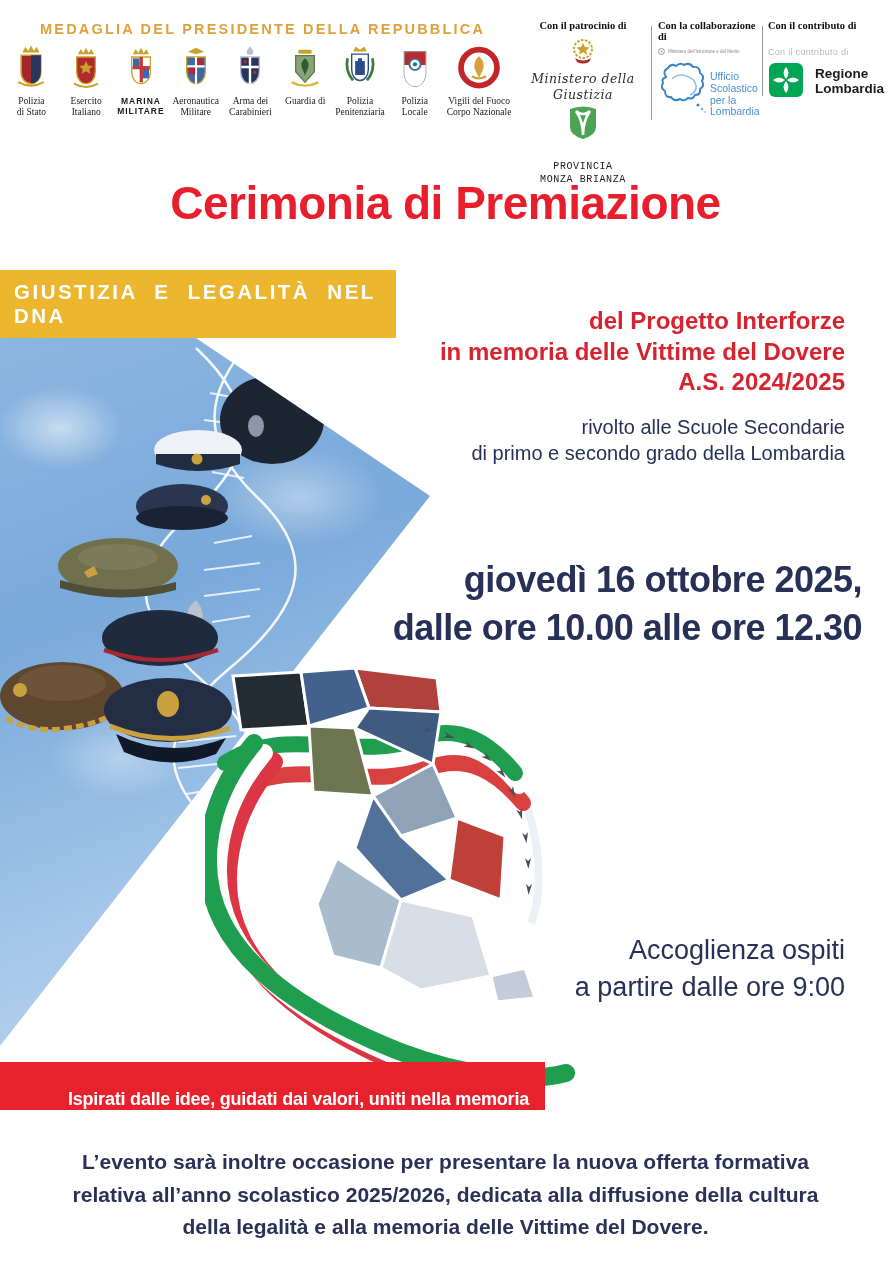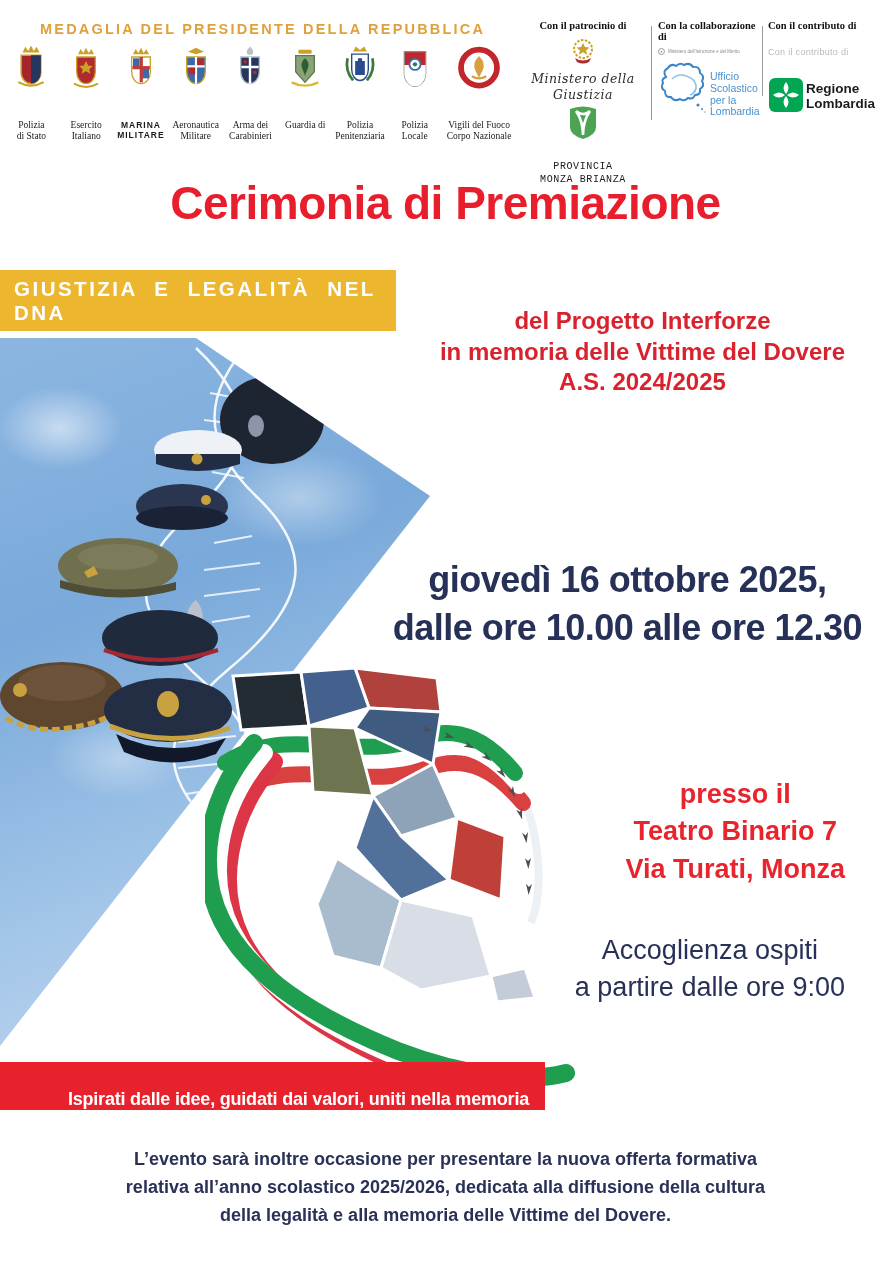--- a/index.html
+++ b/index.html
@@ -12,21 +12,21 @@
   .pre{white-space:pre-line;}
 
   
   .medal-line{
     left:40px;top:15px;width:500px;
     color:#dfa13c;font-weight:bold;font-size:14.5px;letter-spacing:2.2px;margin-top:6px;
   }
 
   
   .logos-row{left:4px;top:40px;width:512px;display:flex;align-items:flex-start;}
-  .logo-item{flex:1 1 0;display:flex;flex-direction:column;align-items:center;min-width:0;gap:24px;}
+  .logo-item{flex:1 1 0;display:flex;flex-direction:column;align-items:center;min-width:0;}
   .logo-item .crest{height:52px;display:flex;align-items:flex-end;justify-content:center;}
   .logo-cap{
     margin-top:4px;font-family:"Liberation Serif",serif;font-size:9.5px;line-height:1.2;
     text-align:center;color:#1a1a1a;white-space:pre-line;
   }
   .logo-cap.marina{font-family:"Liberation Sans",sans-serif;font-weight:bold;font-size:8.5px;letter-spacing:1px;}
 
   
   .pat-head{font-family:"Liberation Serif",serif;font-weight:bold;font-size:10.5px;color:#111;}
   .col-pat1{left:520px;top:20px;width:126px;text-align:center;}
@@ -35,39 +35,39 @@
     transform:scaleY(1.05);margin-top:1px;letter-spacing:.5px;
   }
   .prov-cap{font-family:Liberation Mono, monospace;font-size:10px;letter-spacing:.6px;color:#1a1a1a;line-height:1.25;white-space:pre-line;margin-top:16px;}
   .vsep{width:1px;background:#9a9a9a;}
   .col-pat2{left:658px;top:20px;width:100px;text-align:left;}
   .usr-mini{font-size:4.5px;color:#8a8a8a;margin-top:6px;display:flex;gap:3px;align-items:center;}
   .usr-wrap{display:flex;margin-top:2px;}
   .usr-text{color:#4a90d0;font-size:10.5px;line-height:1.12;margin-left:0;margin-top:14px;}
   .col-pat3{left:768px;top:20px;width:120px;text-align:left;}
   .ghost{color:#b9b9b9;font-size:9px;margin-top:16px;letter-spacing:.3px;}
-  .reg-row{display:flex;align-items:center;gap:2px;margin-top:20px;}
+  .reg-row{display:flex;align-items:center;gap:11px;margin-top:5px;}
   .reg-text{font-weight:bold;font-size:13.5px;line-height:1.1;color:#1c1c1c;white-space:pre-line;}
 
   
   .main-title{
     left:0;top:176px;width:100%;text-align:center;
     color:#e81e2d;font-weight:bold;font-size:46px;letter-spacing:-.5px;
   }
 
   
   .yellow-band{
-    left:0;top:270px;width:396px;height:61px;background:#edb62f;
+    left:0;top:270px;width:396px;height:68px;background:#edb62f;
     display:flex;align-items:center;
     color:#ffffff;font-weight:bold;font-size:20.5px;letter-spacing:2.5px;word-spacing:9px;
     padding-left:14px;box-sizing:border-box;z-index:4;
   }
 
   
-  .blk{text-align:center;z-index:5;}
+  .blk{text-align:right;z-index:5;}
   .red-sub{right:46px;top:306px;color:#d8232e;font-weight:bold;font-size:24px;line-height:1.28;}
   .navy-sub{right:46px;top:414px;color:#273056;font-size:20px;line-height:1.32;}
   .date-blk{right:29px;top:556px;color:#273056;font-weight:bold;font-size:36px;line-height:1.32;letter-spacing:-.5px;}
   .venue-blk{right:46px;top:776px;color:#e8242d;font-weight:bold;font-size:27px;line-height:1.38;}
   .welcome-blk{right:46px;top:932px;color:#273056;font-size:27px;line-height:1.38;}
 
   
   .dna-wedge{
     left:0;top:338px;width:430px;height:710px;z-index:1;
     clip-path:polygon(0 0,196px 0,430px 158px,0 708px);
@@ -86,21 +86,21 @@
   .red-band{
     left:0;top:1062px;width:545px;height:48px;background:#e8222c;z-index:3;
     display:flex;align-items:flex-end;justify-content:flex-end;
     color:#fff;font-weight:bold;font-size:18px;letter-spacing:-.2px;
     padding-right:16px;box-sizing:border-box;
   }
 
   
   .footer-par{
     left:0;top:1146px;width:100%;text-align:center;z-index:5;
-    color:#2a3157;font-weight:bold;font-size:18px;line-height:1.55;
+    color:#2a3157;font-weight:bold;font-size:21px;line-height:1.55;
   }
 </style>
 </head>
 <body>
 
 <div id="poster">
 
   <div class="abs medal-line">MEDAGLIA DEL PRESIDENTE DELLA REPUBBLICA</div>
 
   <div class="abs logos-row">
@@ -304,31 +304,30 @@
   <div class="abs yellow-band">
     <span>GIUSTIZIA E LEGALITÀ NEL DNA</span>
   </div>
 
   <div class="abs blk red-sub">
     <div>del Progetto Interforze</div>
     <div>in memoria delle Vittime del Dovere</div>
     <div>A.S. 2024/2025</div>
   </div>
 
+  <div class="abs blk navy-sub">
+    <div>rivolto alle Scuole Secondarie</div>
+    <div>di primo e secondo grado della Lombardia</div>
+  </div>
 
   <div class="abs blk date-blk">
     <div>giovedì 16 ottobre 2025,</div>
     <div>dalle ore 10.00 alle ore 12.30</div>
   </div>
 
-  <div class="abs blk venue-blk">
-    <div>presso il</div>
-    <div>Teatro Binario 7</div>
-    <div>Via Turati, Monza</div>
-  </div>
 
   <div class="abs blk welcome-blk">
     <div>Accoglienza ospiti</div>
     <div>a partire dalle ore 9:00</div>
   </div>
 
   <div class="abs dna-wedge">
     <svg width="430" height="710" viewBox="0 0 430 710">
       <g stroke="#ffffff" stroke-width="2.5" fill="none" opacity=".9">
         <path d="M258,-5 C200,55 200,105 258,160 C312,212 312,262 230,330 C155,392 155,442 228,502 C298,560 298,610 208,678"></path>

